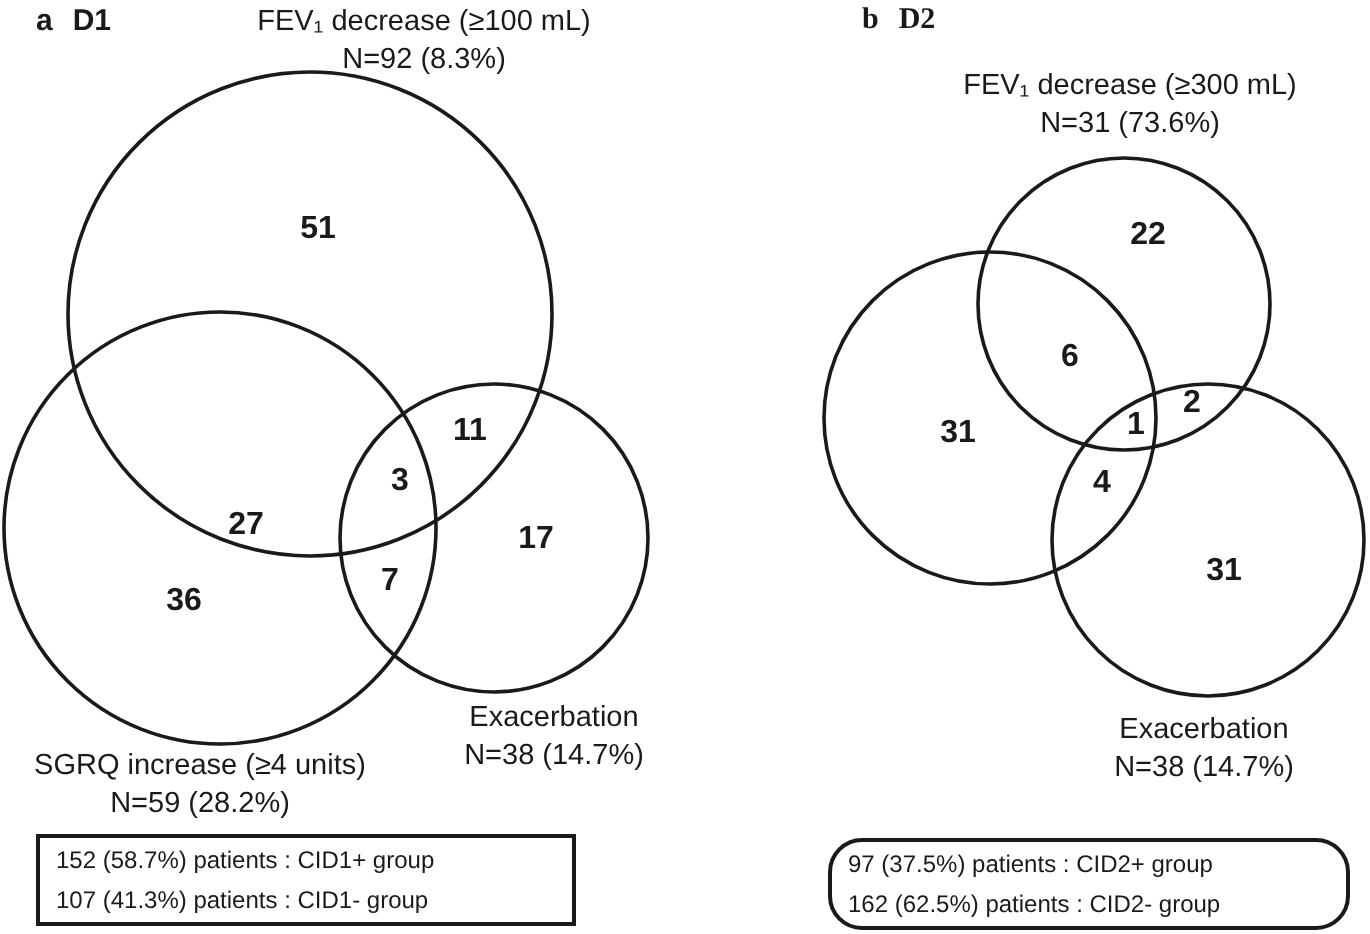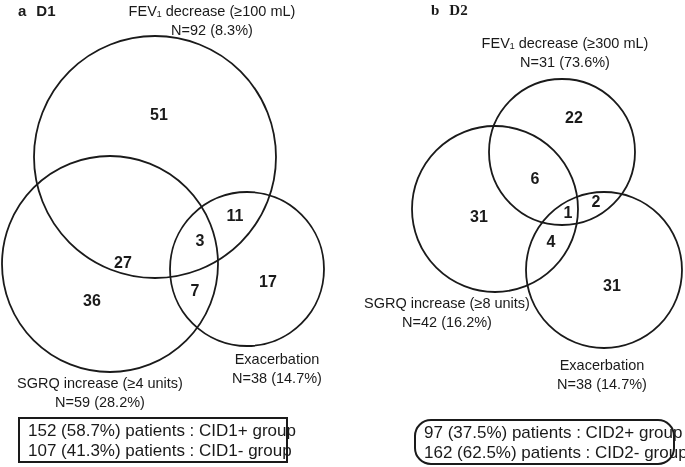--- a/index.html
+++ b/index.html
@@ -52,21 +52,21 @@
     font-size: 16px;
     line-height: 16px;
     white-space: nowrap;
     font-weight: bold;
   }
   .summary-box {
     position: absolute;
     box-sizing: border-box;
     border: 2px solid #1a1a1a;
     padding: 2px 8px 0 8px;
-    font-size: 17px;
+    font-size: 12px;
     line-height: 19.5px;
     white-space: nowrap;
     background: #ffffff;
   }
 </style>
 </head>
 <body>
 
 <div class="figure">
   <svg id="venn-svg" width="685" height="467" viewBox="0 0 685 467">
@@ -90,33 +90,29 @@
       <div class="set-label" style="left: 277px; top: 350px;">
         <div>Exacerbation</div>
         <div>N=38 (14.7%)</div>
       </div>
       <div class="count" style="left: 159px; top: 115px;">51</div>
       <div class="count" style="left: 123px; top: 224px; margin-top: 39px;">27</div>
       <div class="count" style="left: 235px; top: 216px;">11</div>
       <div class="count" style="left: 200px; top: 241px;">3</div>
       <div class="count" style="left: 92px; top: 301px;">36</div>
       <div class="count" style="left: 195px; top: 291px;">7</div>
-      <div class="count" style="left: 268px; top: 282px;">17</div>
+      <div class="count" style="left: 268px; top: 270px;">17</div>
       <div class="summary-box" style="left: 18px; top: 417px; width: 270px; height: 46px;">
         <div>152 (58.7%) patients : CID1+ group</div>
         <div>107 (41.3%) patients : CID1- group</div>
       </div>
       <div class="panel-label" style="left: 431px; top: 3px; font-family: Liberation Serif, serif;"><span class="panel-letter">b</span><span class="panel-title">D2</span></div>
       <div class="set-label" style="left: 565px; top: 34px;">
         <div>FEV₁ decrease (≥300 mL)</div>
         <div>N=31 (73.6%)</div>
-      </div>
-      <div class="set-label" style="left: 447px; top: 294px;">
-        <div>SGRQ increase (≥8 units)</div>
-        <div>N=42 (16.2%)</div>
       </div>
       <div class="set-label" style="left: 602px; top: 356px;">
         <div>Exacerbation</div>
         <div>N=38 (14.7%)</div>
       </div>
       <div class="count" style="left: 574px; top: 118px;">22</div>
       <div class="count" style="left: 535px; top: 179px;">6</div>
       <div class="count" style="left: 596px; top: 202px;">2</div>
       <div class="count" style="left: 568px; top: 213px;">1</div>
       <div class="count" style="left: 479px; top: 217px;">31</div>

